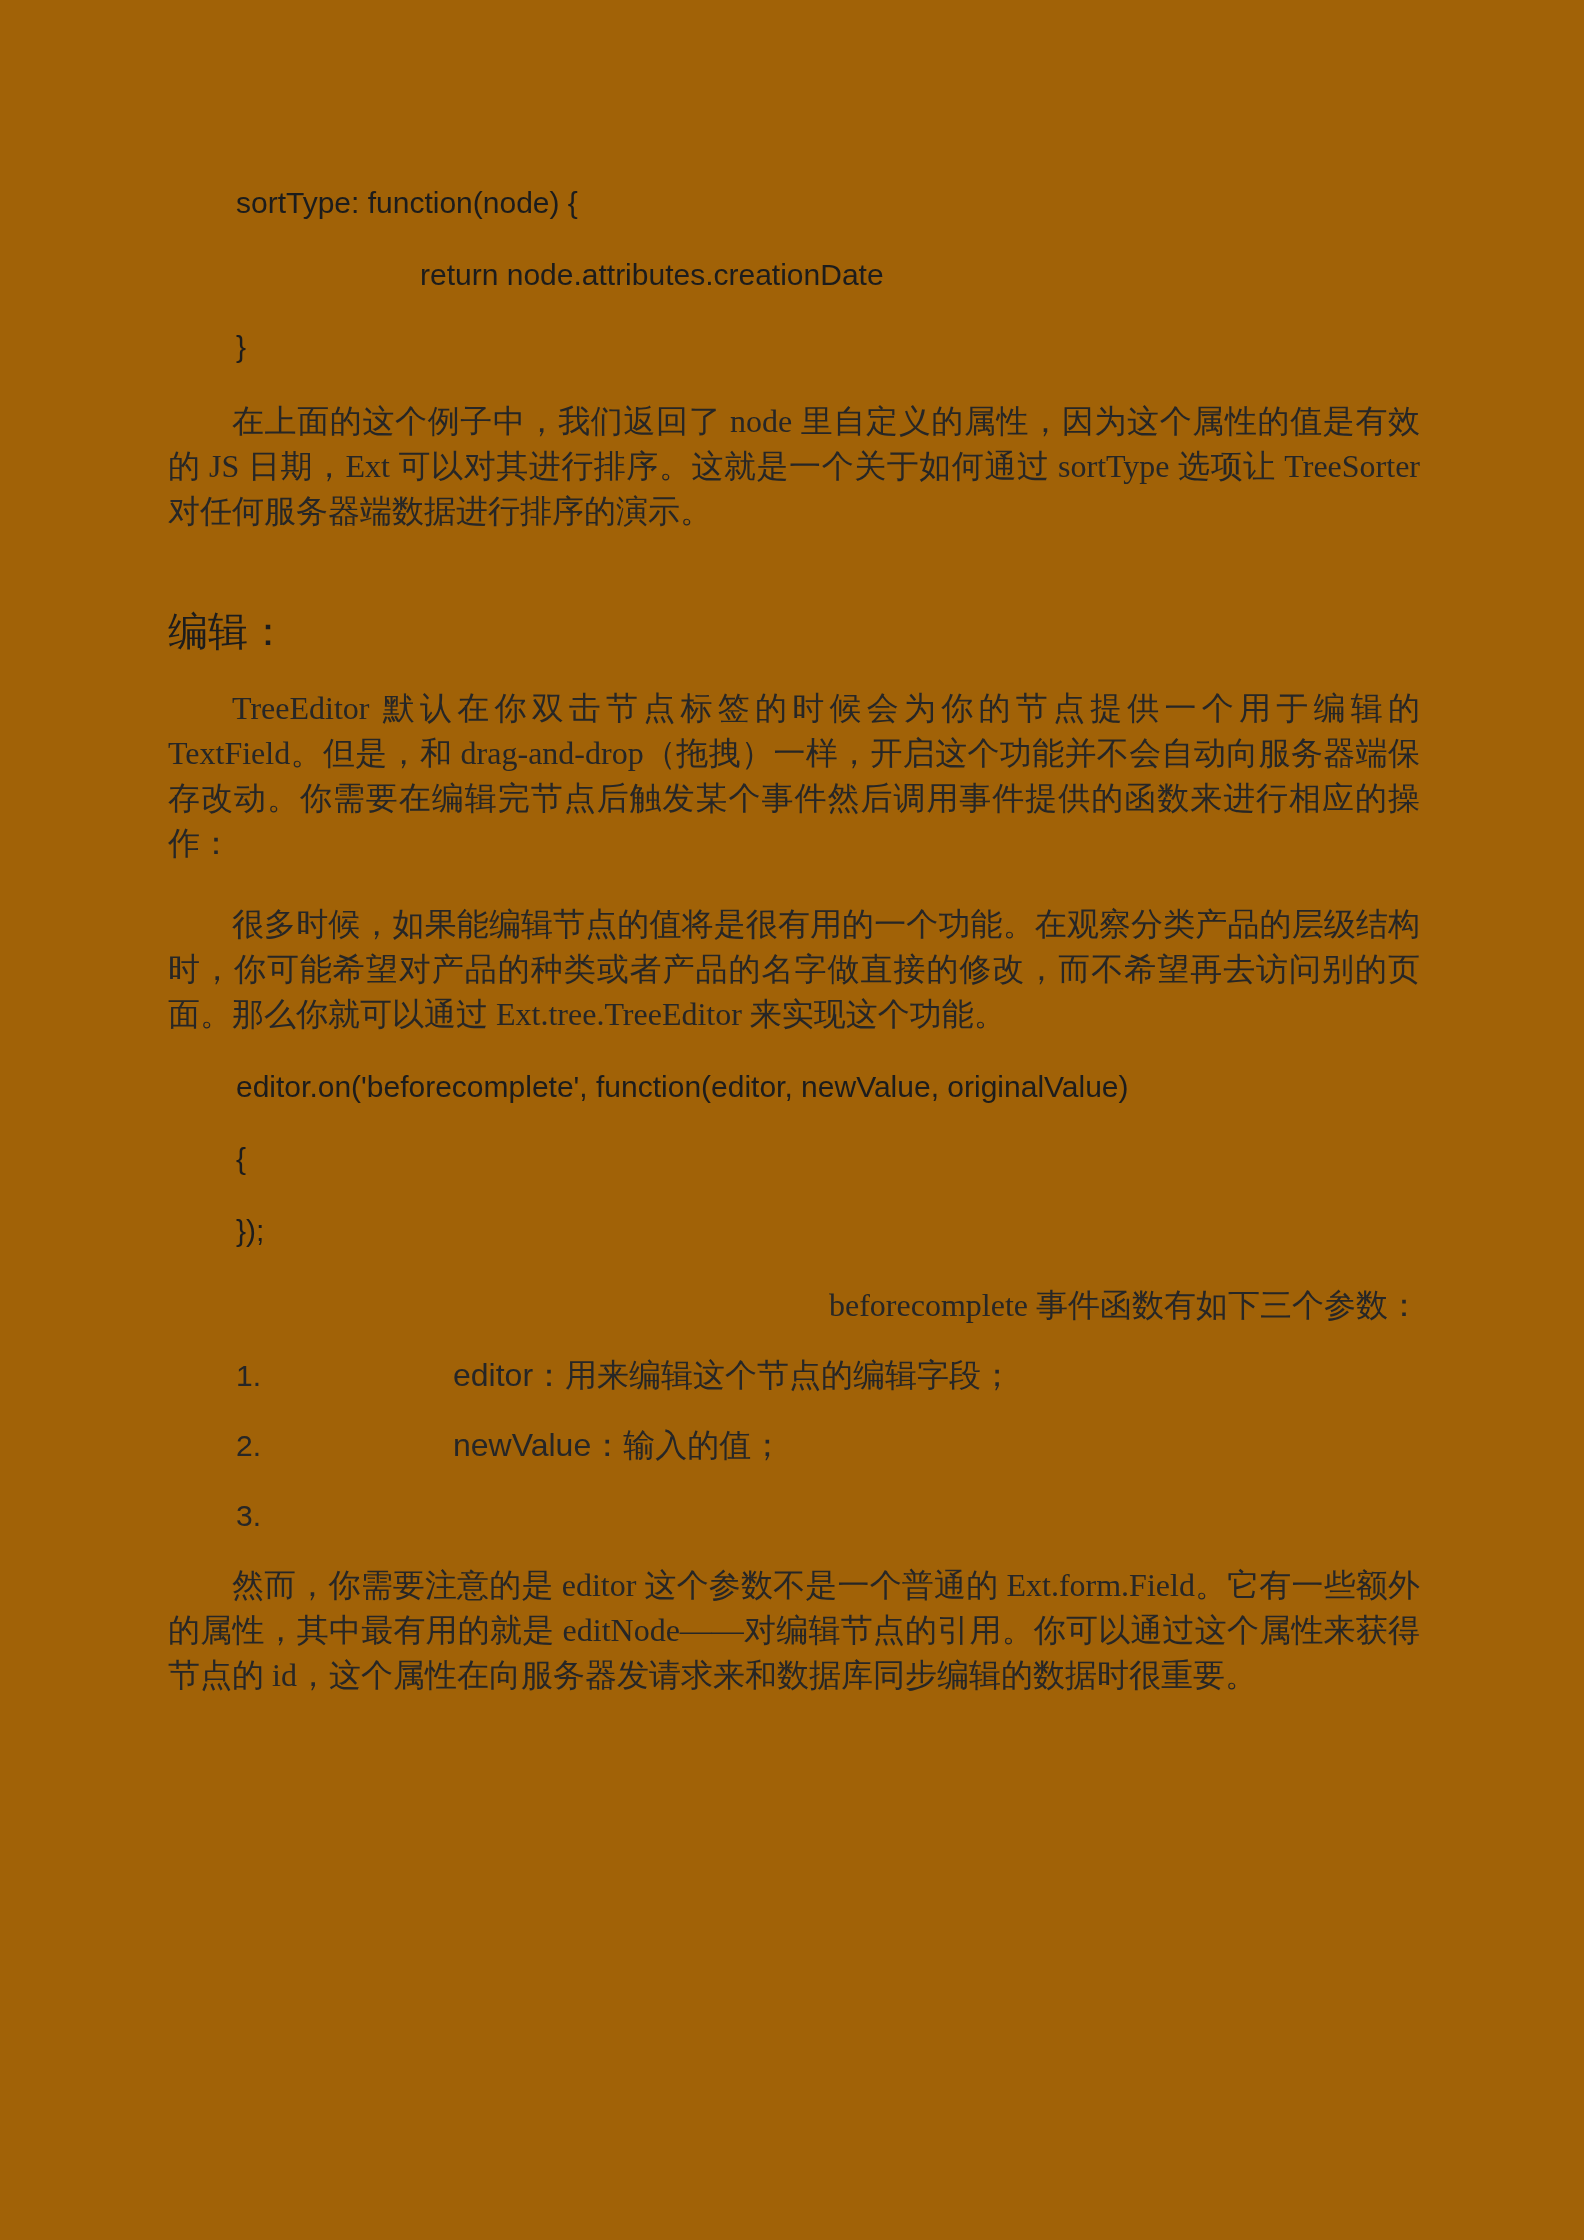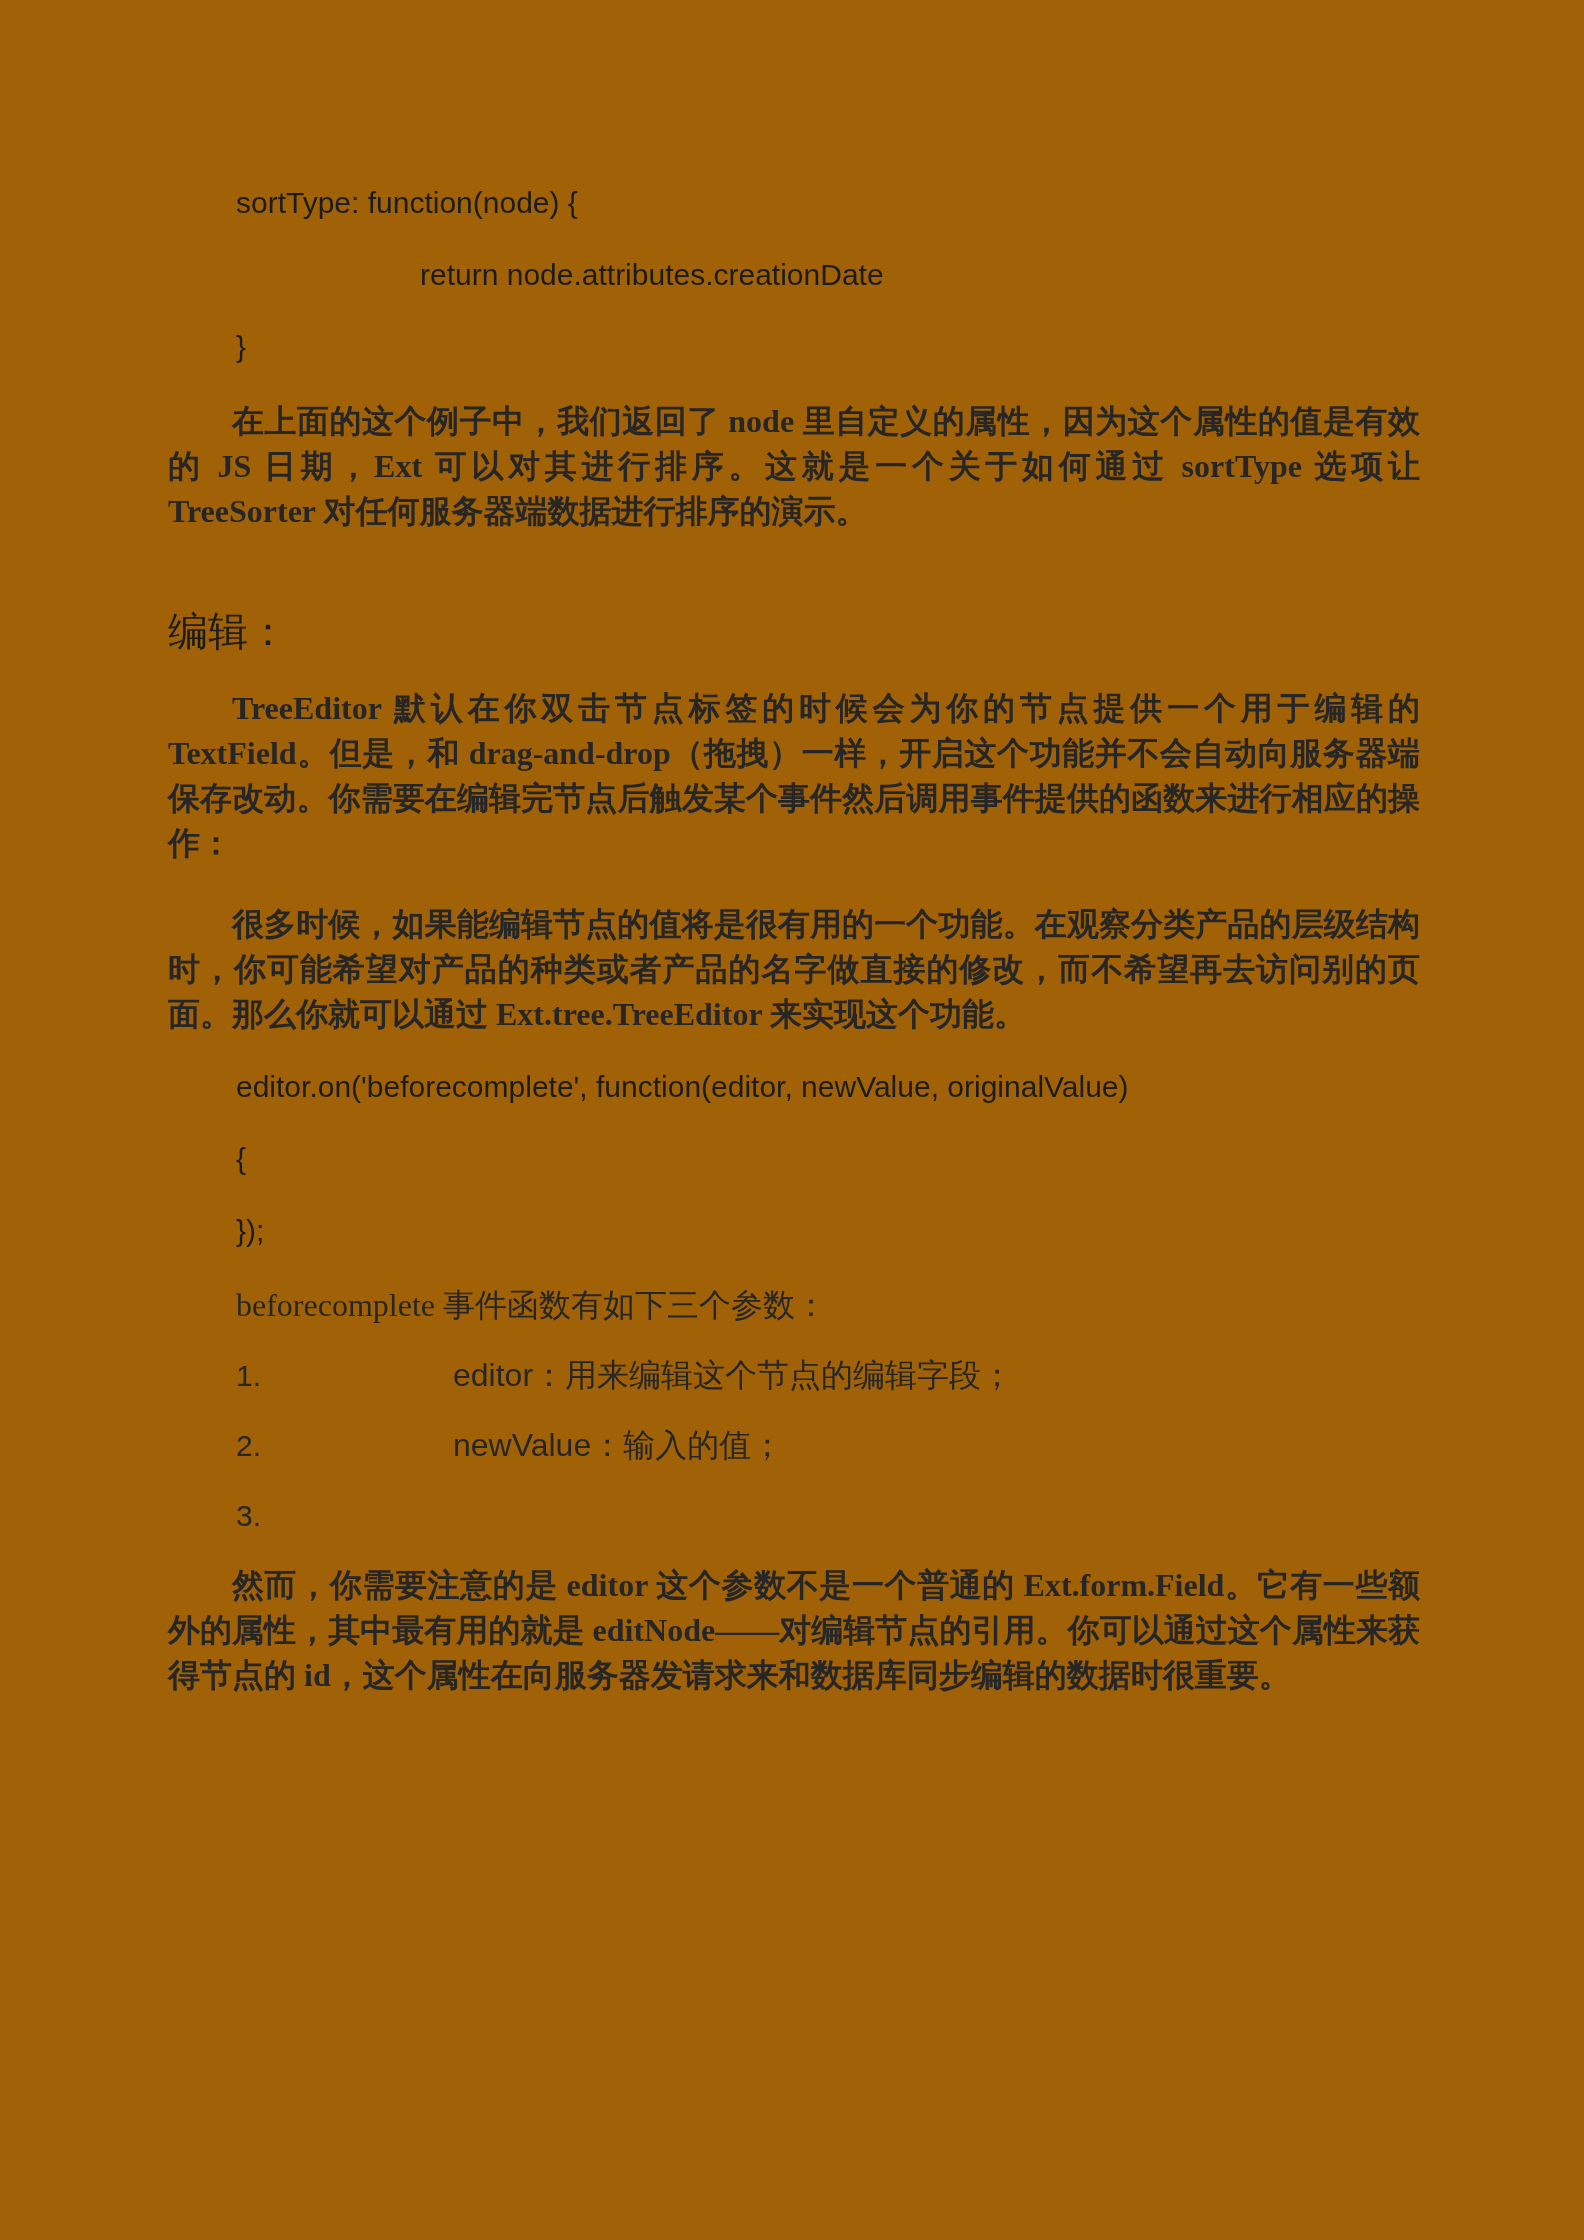--- a/index.html
+++ b/index.html
@@ -34,21 +34,20 @@
   .indent-3 { margin-left: 280px; }
   
   .body-para {
     font-family: "Liberation Serif", "DejaVu Serif", serif;
     font-size: 32px;
     line-height: 45px;
     text-align: justify;
     margin: 0;
     width: 1252px;
     color: #262626;
-    font-weight: bold;
   }
   .first-indent { text-indent: 64px; }
   .para-1 { margin-top: 26px; }
   .para-2 { margin-top: 36px; }
   .para-3 { margin-top: 28px; }
   .para-4 { margin-top: 25px; }
   
   .section-heading {
     font-family: "Liberation Serif", "DejaVu Serif", serif;
     font-size: 40px;
@@ -57,22 +56,23 @@
     margin: 72px 0 0 0;
     color: #1c1c1c;
   }
   
   .code-block-2 { margin-top: 30px; }
   
   .params-intro {
     font-family: "Liberation Serif", "DejaVu Serif", serif;
     font-size: 32px;
     line-height: 45px;
-    margin: 28px 0 0 68px;
+    margin: 28px 0 0 88px;
     color: #262626;
+    text-align: right;
   }
   
   .param-list { margin-top: 25px; }
   .param-item {
     display: flex;
     align-items: flex-start;
     font-size: 32px;
     line-height: 45px;
     margin-bottom: 25px;
     color: #262626;

